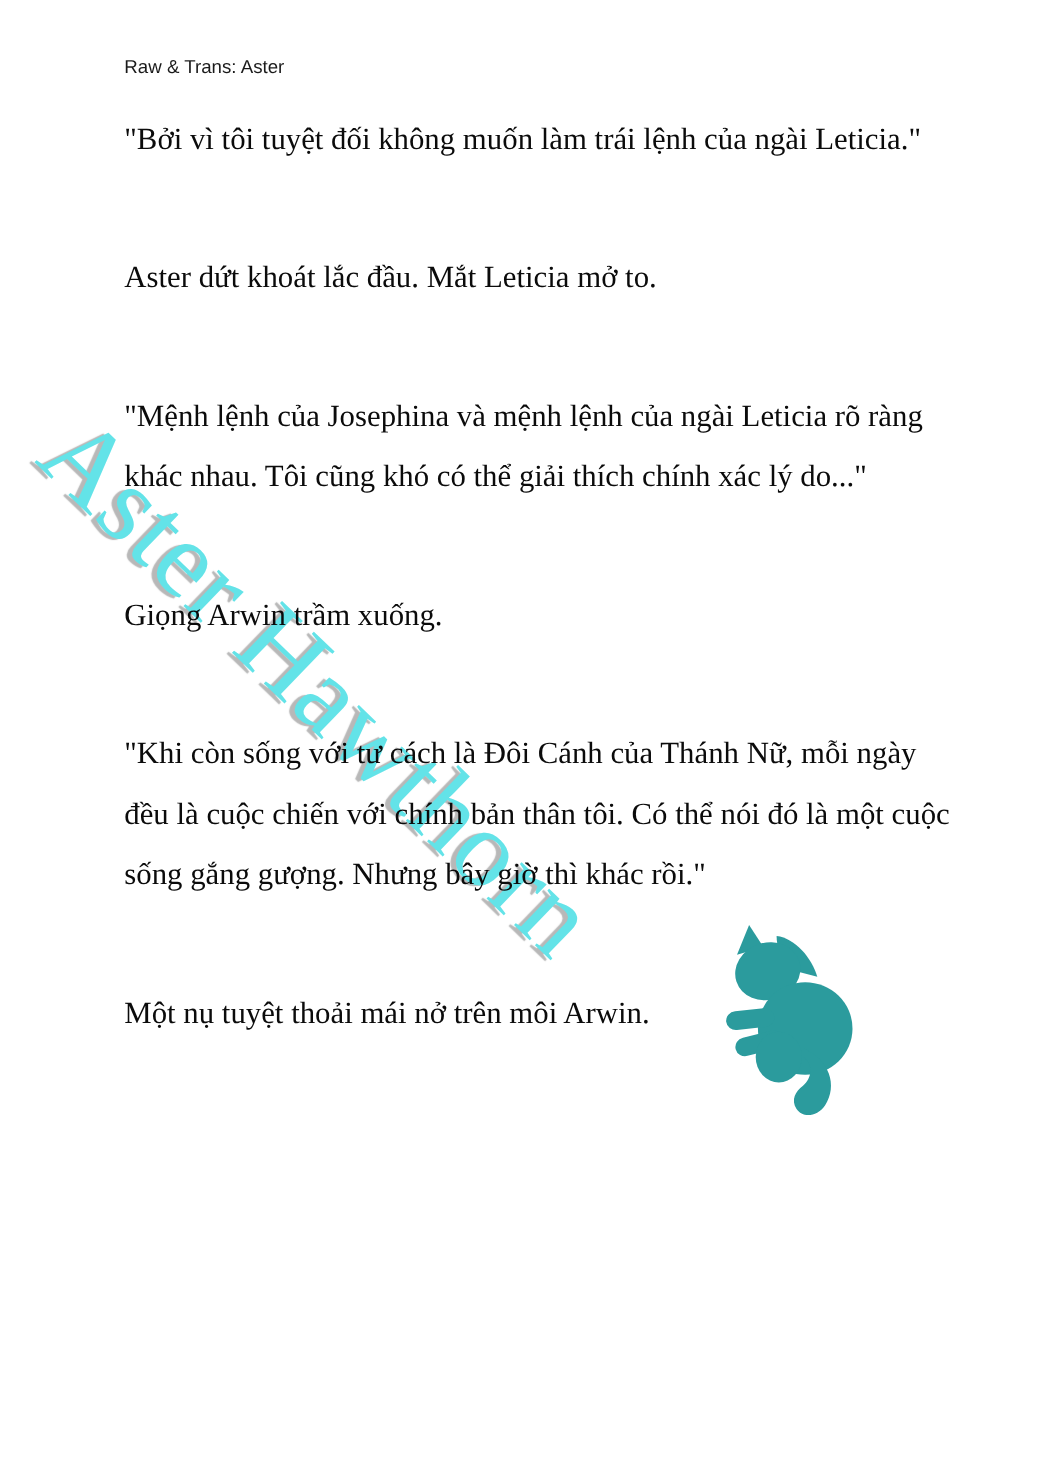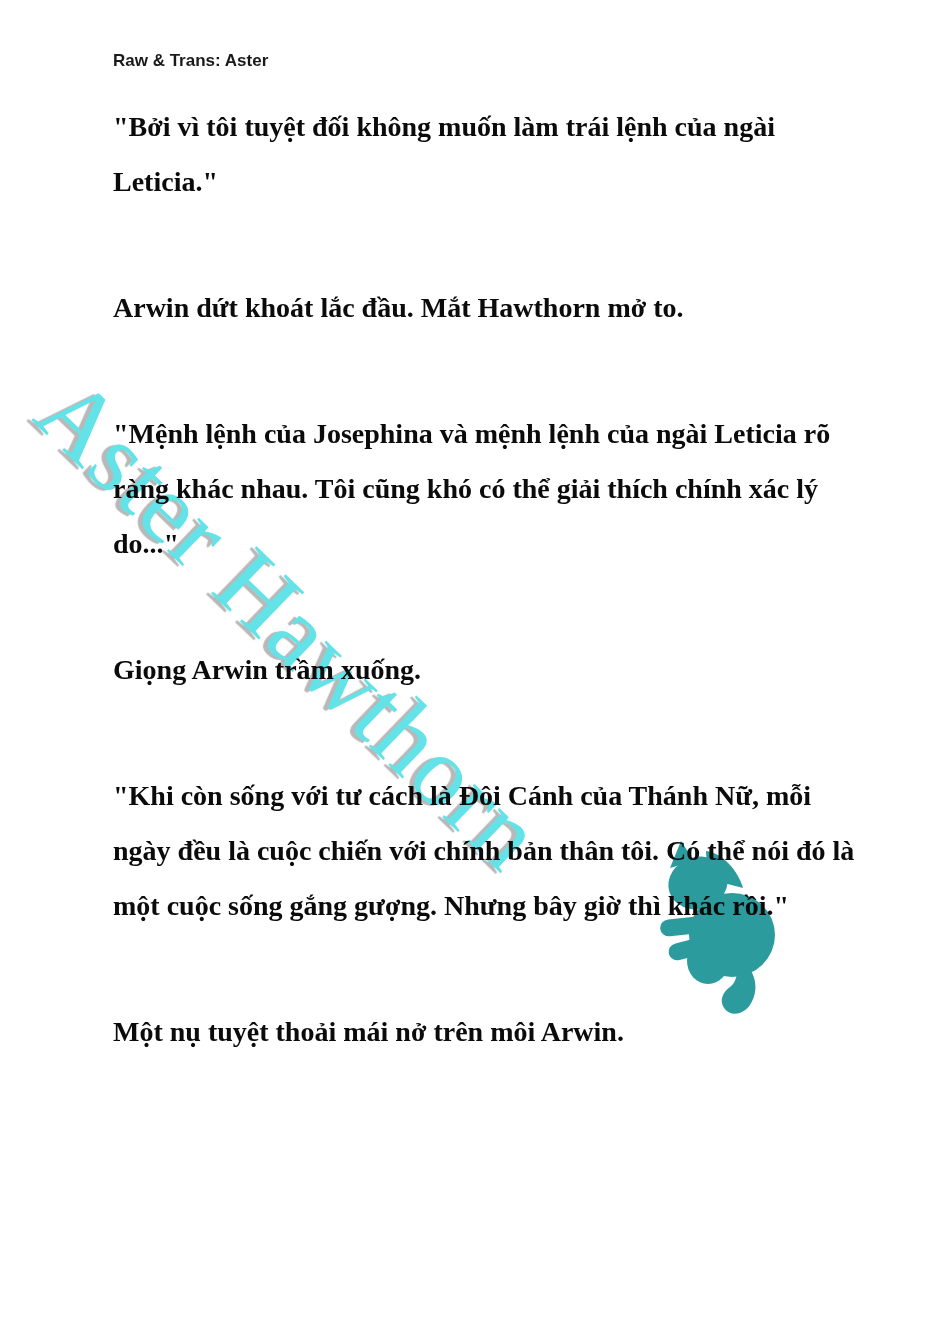--- a/index.html
+++ b/index.html
@@ -8,21 +8,20 @@
     width:950px;height:1343px;
     background:#ffffff;
     overflow:hidden;
     font-family:"Liberation Serif", serif;
   }
   .content{
     position:absolute;
     left:113px;top:51px;
     width:752px;
     z-index:2;
-    font-weight:bold;
   }
   .credit{
     font-family:"Liberation Sans", sans-serif;
     font-size:17px;
     color:#1a1a1a;
     margin:0 0 28px 0;
   }
   .content p{
     font-family:"Liberation Serif", serif;
     font-size:28px;
@@ -75,20 +74,20 @@
       <ellipse cx="60" cy="120" rx="21" ry="23"></ellipse>
 
       <path d="M82,112 C106,122 114,146 102,164 C95,174 82,176 76,167 C71,159 75,151 82,146 C90,140 92,126 82,120 Z"></path>
     </g>
   </svg>
 
   <div class="content">
     <div class="credit">Raw &amp; Trans: Aster</div>
 
     <p>"Bởi vì tôi tuyệt đối không muốn làm trái lệnh của ngài Leticia."</p>
-    <p>Arwin dứt khoát lắc đầu. Mắt Hawthorn mở to.</p>
+    <p>Aster dứt khoát lắc đầu. Mắt Leticia mở to.</p>
     <p>"Mệnh lệnh của Josephina và mệnh lệnh của ngài Leticia rõ ràng khác nhau. Tôi cũng khó có thể giải thích chính xác lý do..."</p>
     <p>Giọng Arwin trầm xuống.</p>
     <p>"Khi còn sống với tư cách là Đôi Cánh của Thánh Nữ, mỗi ngày đều là cuộc chiến với chính bản thân tôi. Có thể nói đó là một cuộc sống gắng gượng. Nhưng bây giờ thì khác rồi."</p>
     <p>Một nụ tuyệt thoải mái nở trên môi Arwin.</p>
   </div>
 
 </div>
 
 </body></html>

